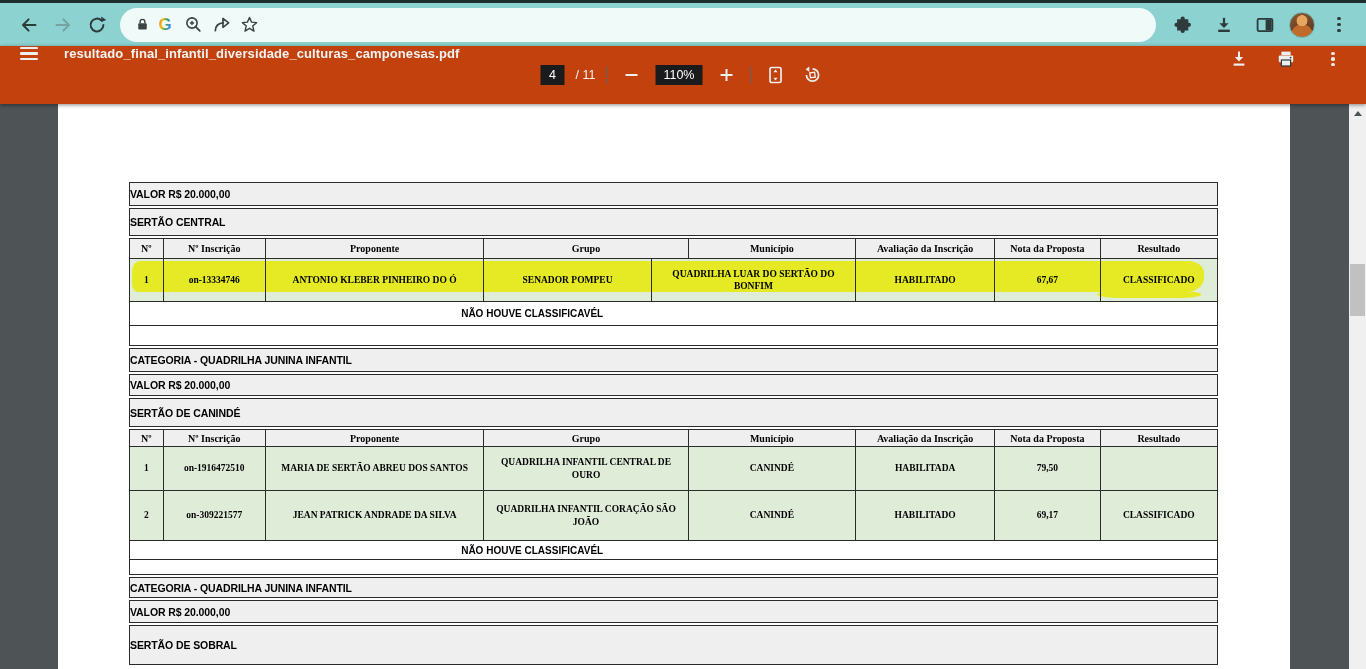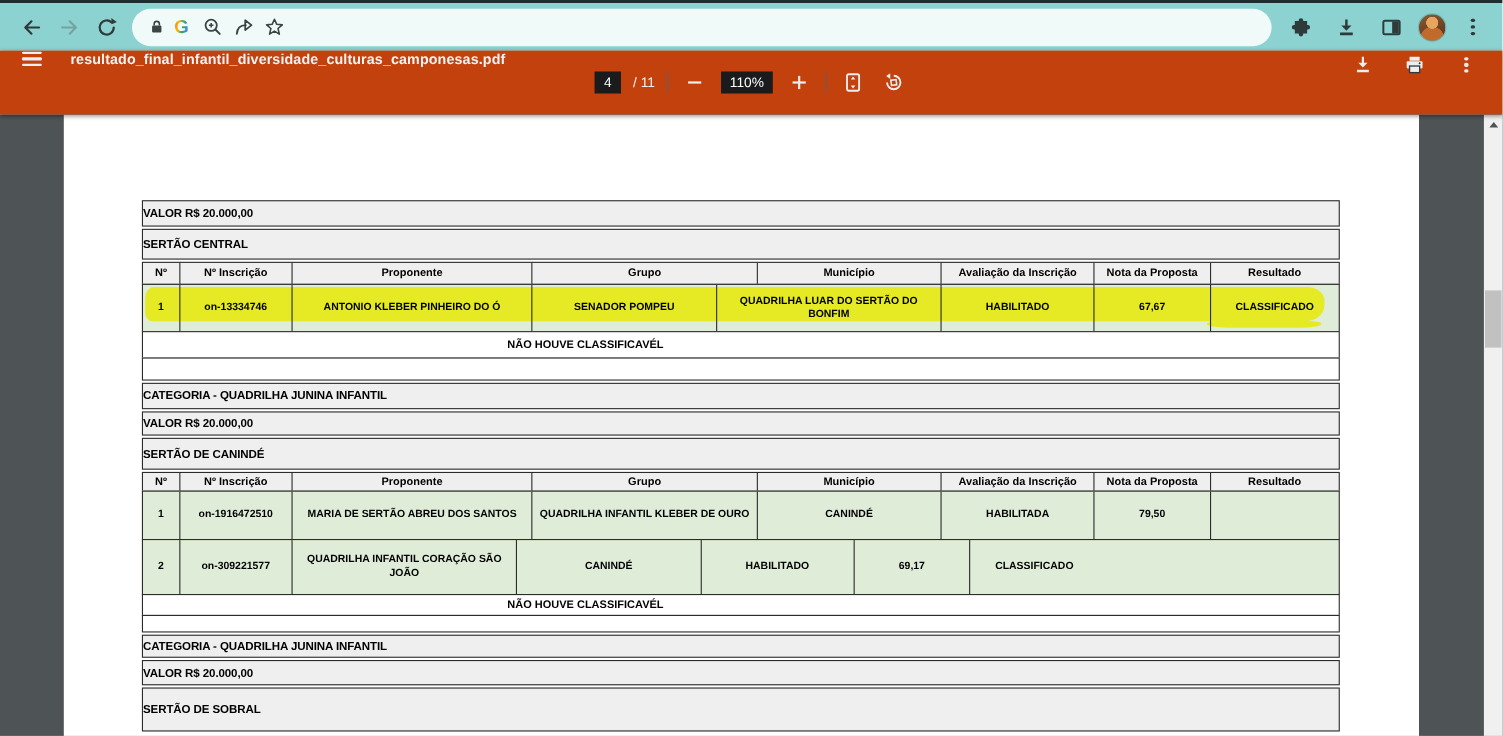--- a/index.html
+++ b/index.html
@@ -45,21 +45,21 @@
 
   
   .doc-table { position:absolute; left:71px; top:78px; width:1089px; }
   .trow { position:relative; display:flex; align-items:center; border:1px solid #2b2b2b; background:#fff; color:#000; }
   .secrow { background:#efefef; justify-content:flex-start; margin-top:2px; font-weight:bold; font-size:10.5px; letter-spacing:-.1px; }
   .secrow.first { margin-top:0; }
   .hrow { margin-top:2px; background:#efefef; font-weight:bold; font-size:10px; }
   .drow { margin-top:-1px; background:#dfecd8; font-weight:bold; font-size:9.5px; }
   .noterow { margin-top:-1px; font-weight:bold; font-size:10px; }
   .emptyrow { margin-top:-1px; }
-  .cell { display:flex; align-items:center; justify-content:center; text-align:center; height:100%; border-right:1px solid #2b2b2b; padding:1px 6px; position:relative; z-index:2; line-height:1.3; }
+  .cell { display:flex; align-items:center; justify-content:center; text-align:center; height:100%; border-right:1px solid #2b2b2b; padding:1px 6px; position:relative; z-index:2; line-height:1.3;font-family:Liberation Serif, serif; }
   .cell.c7 { border-right:none; }
   .note-off { display:block; width:74%; text-align:center; }
   .mark1 { position:absolute; z-index:1; left:2px; right:13px; top:2px; height:31px; background:#e5ea24; border-radius:8px 16px 18px 6px / 10px 12px 14px 8px; }
   .mark2 { position:absolute; z-index:1; right:16px; bottom:3px; width:104px; height:7px; background:#e5ea24; border-radius:50% 60% 40% 50% / 100% 80% 90% 100%; }
 </style>
 </head>
 <body>
 
 <div class="top-strip"></div>
 
@@ -253,28 +253,29 @@
           <span class="cell c3" style="width: 18.8%;">Grupo</span>
           <span class="cell c4" style="width: 15.4%;">Município</span>
           <span class="cell c5" style="width: 12.8%;">Avaliação da Inscrição</span>
           <span class="cell c6" style="width: 9.7%;">Nota da Proposta</span>
           <span class="cell c7" style="width: 10.7%;">Resultado</span>
         </div>
         <div class="trow drow" style="height: 45px;">
           <span class="cell c0" style="width: 3.1%;">1</span>
           <span class="cell c1" style="width: 9.4%;">on-1916472510</span>
           <span class="cell c2" style="width: 20.1%;">MARIA DE SERTÃO ABREU DOS SANTOS</span>
-          <span class="cell c3" style="width: 18.8%;">QUADRILHA INFANTIL KLEBER DE OURO</span>
+          <span class="cell c3" style="width: 18.8%;">QUADRILHA INFANTIL CENTRAL DE OURO</span>
           <span class="cell c4" style="width: 15.4%;">CANINDÉ</span>
           <span class="cell c5" style="width: 12.8%;">HABILITADA</span>
           <span class="cell c6" style="width: 9.7%;">79,50</span>
         </div>
         <div class="trow drow" style="height: 51px;">
           <span class="cell c0" style="width: 3.1%;">2</span>
           <span class="cell c1" style="width: 9.4%;">on-309221577</span>
+          <span class="cell c2" style="width: 20.1%;">JEAN PATRICK ANDRADE DA SILVA</span>
           <span class="cell c3" style="width: 18.8%;">QUADRILHA INFANTIL CORAÇÃO SÃO JOÃO</span>
           <span class="cell c4" style="width: 15.4%;">CANINDÉ</span>
           <span class="cell c5" style="width: 12.8%;">HABILITADO</span>
           <span class="cell c6" style="width: 9.7%;">69,17</span>
           <span class="cell c7" style="width: 10.7%;">CLASSIFICADO</span>
         </div>
         <div class="trow noterow" style="height: 20px;">
           <span class="note-off">NÃO HOUVE CLASSIFICAVÉL</span>
         </div>
         <div class="trow emptyrow" style="height: 16px;"></div>

